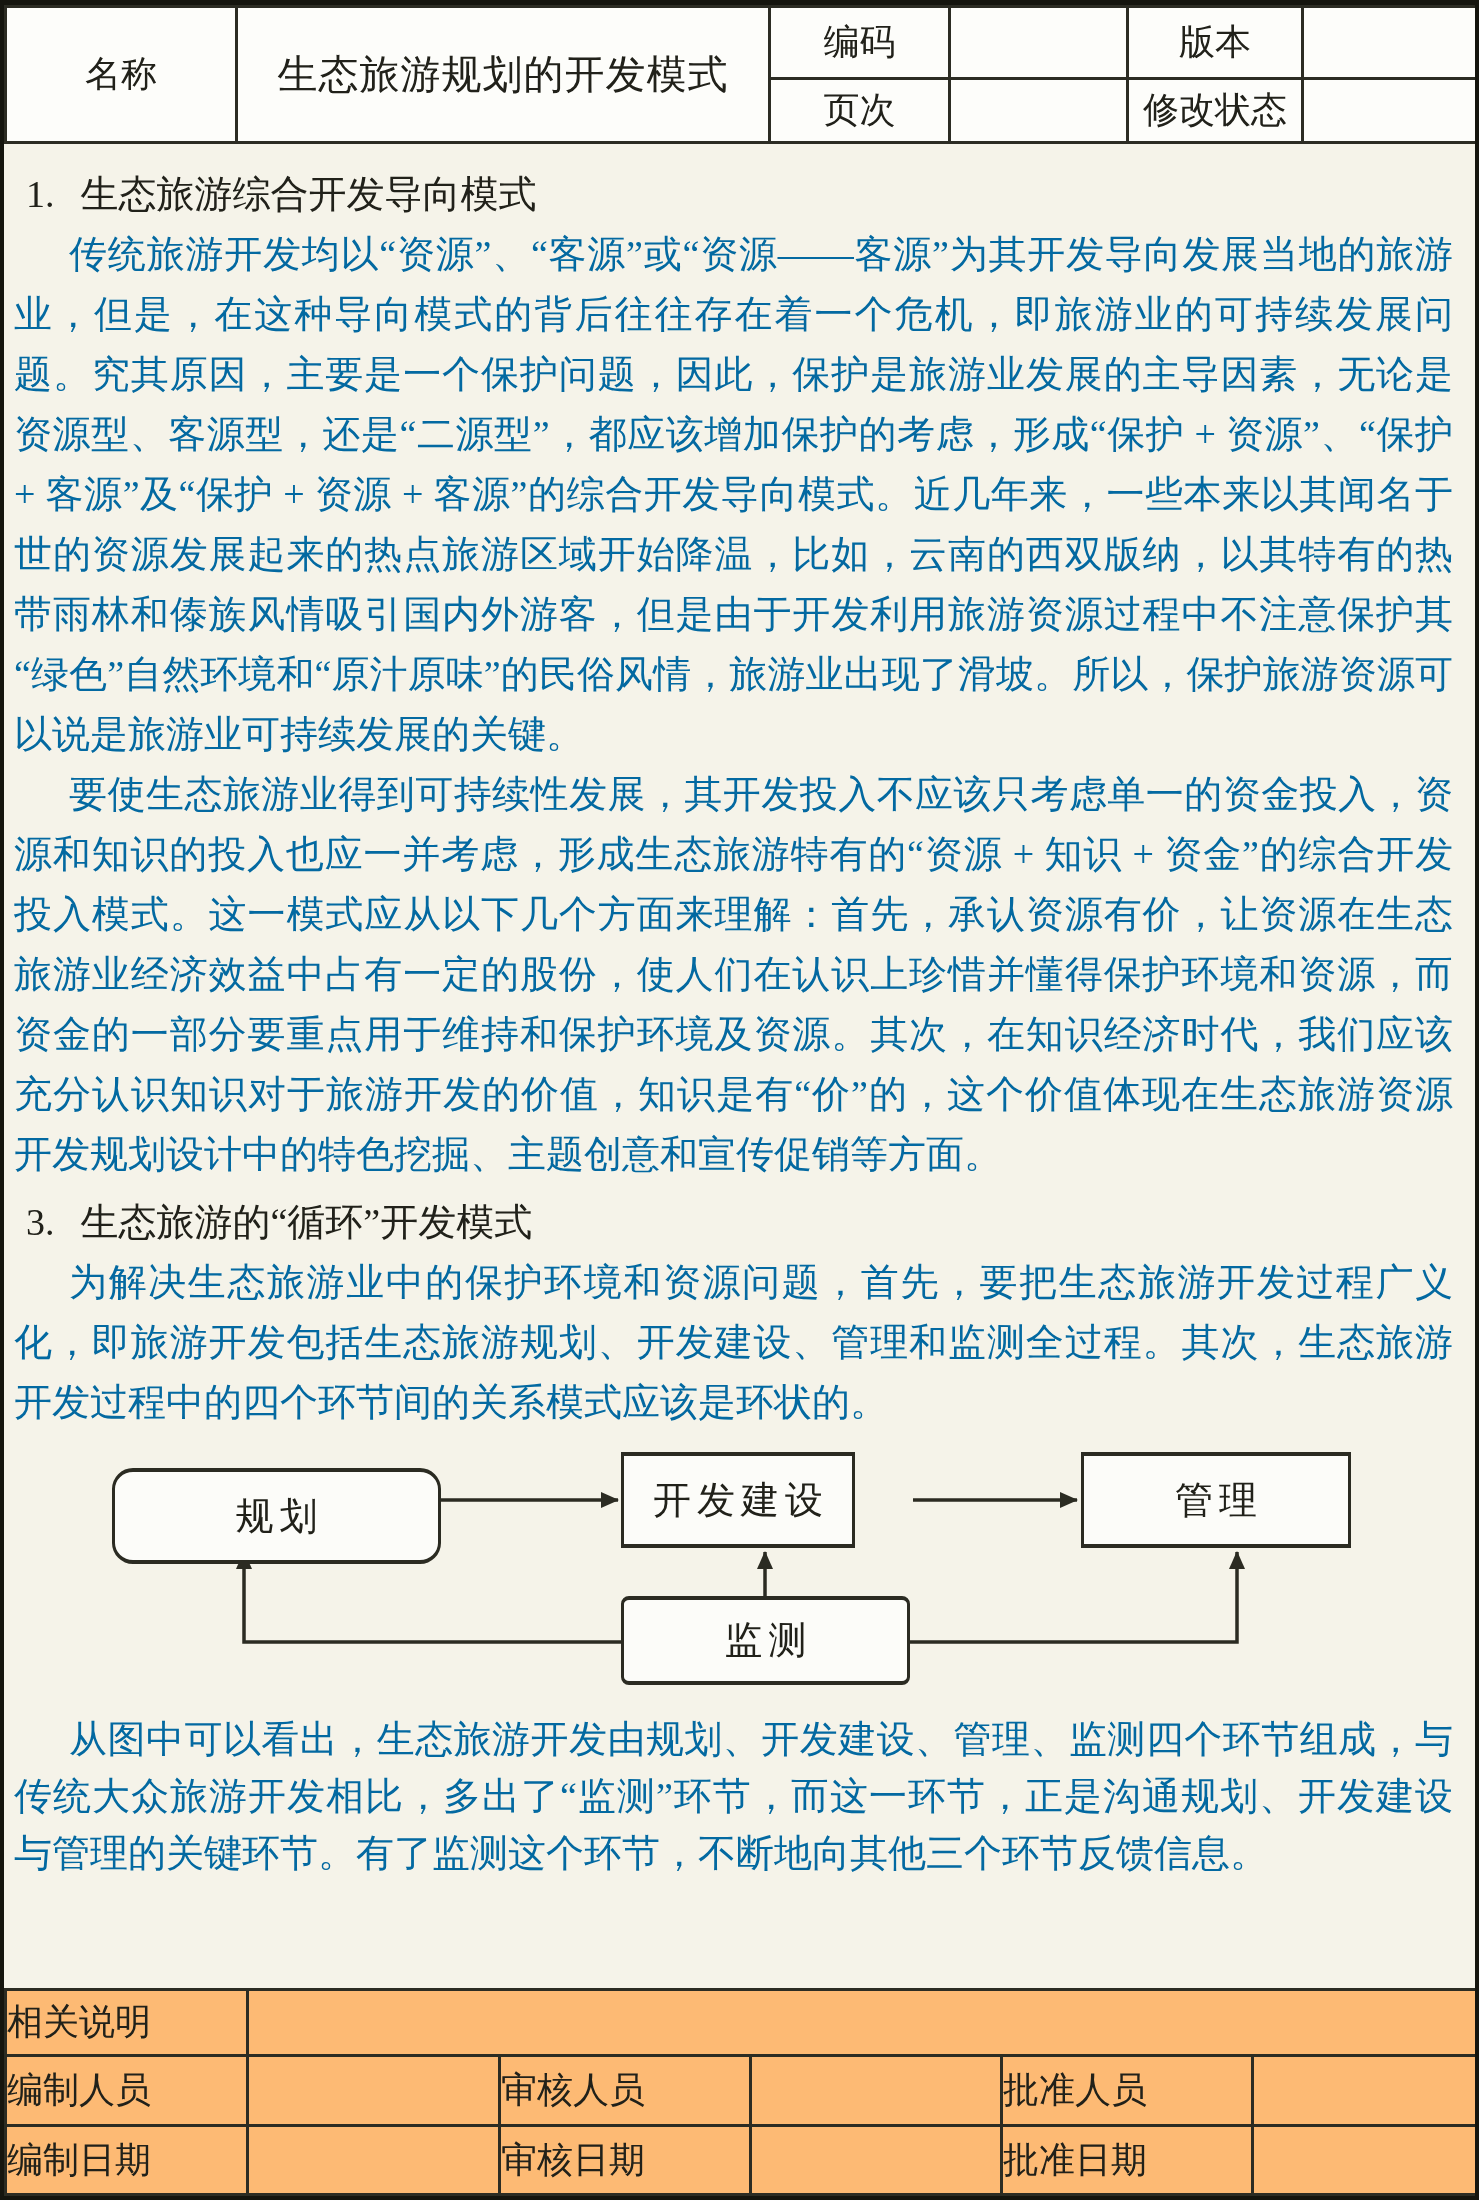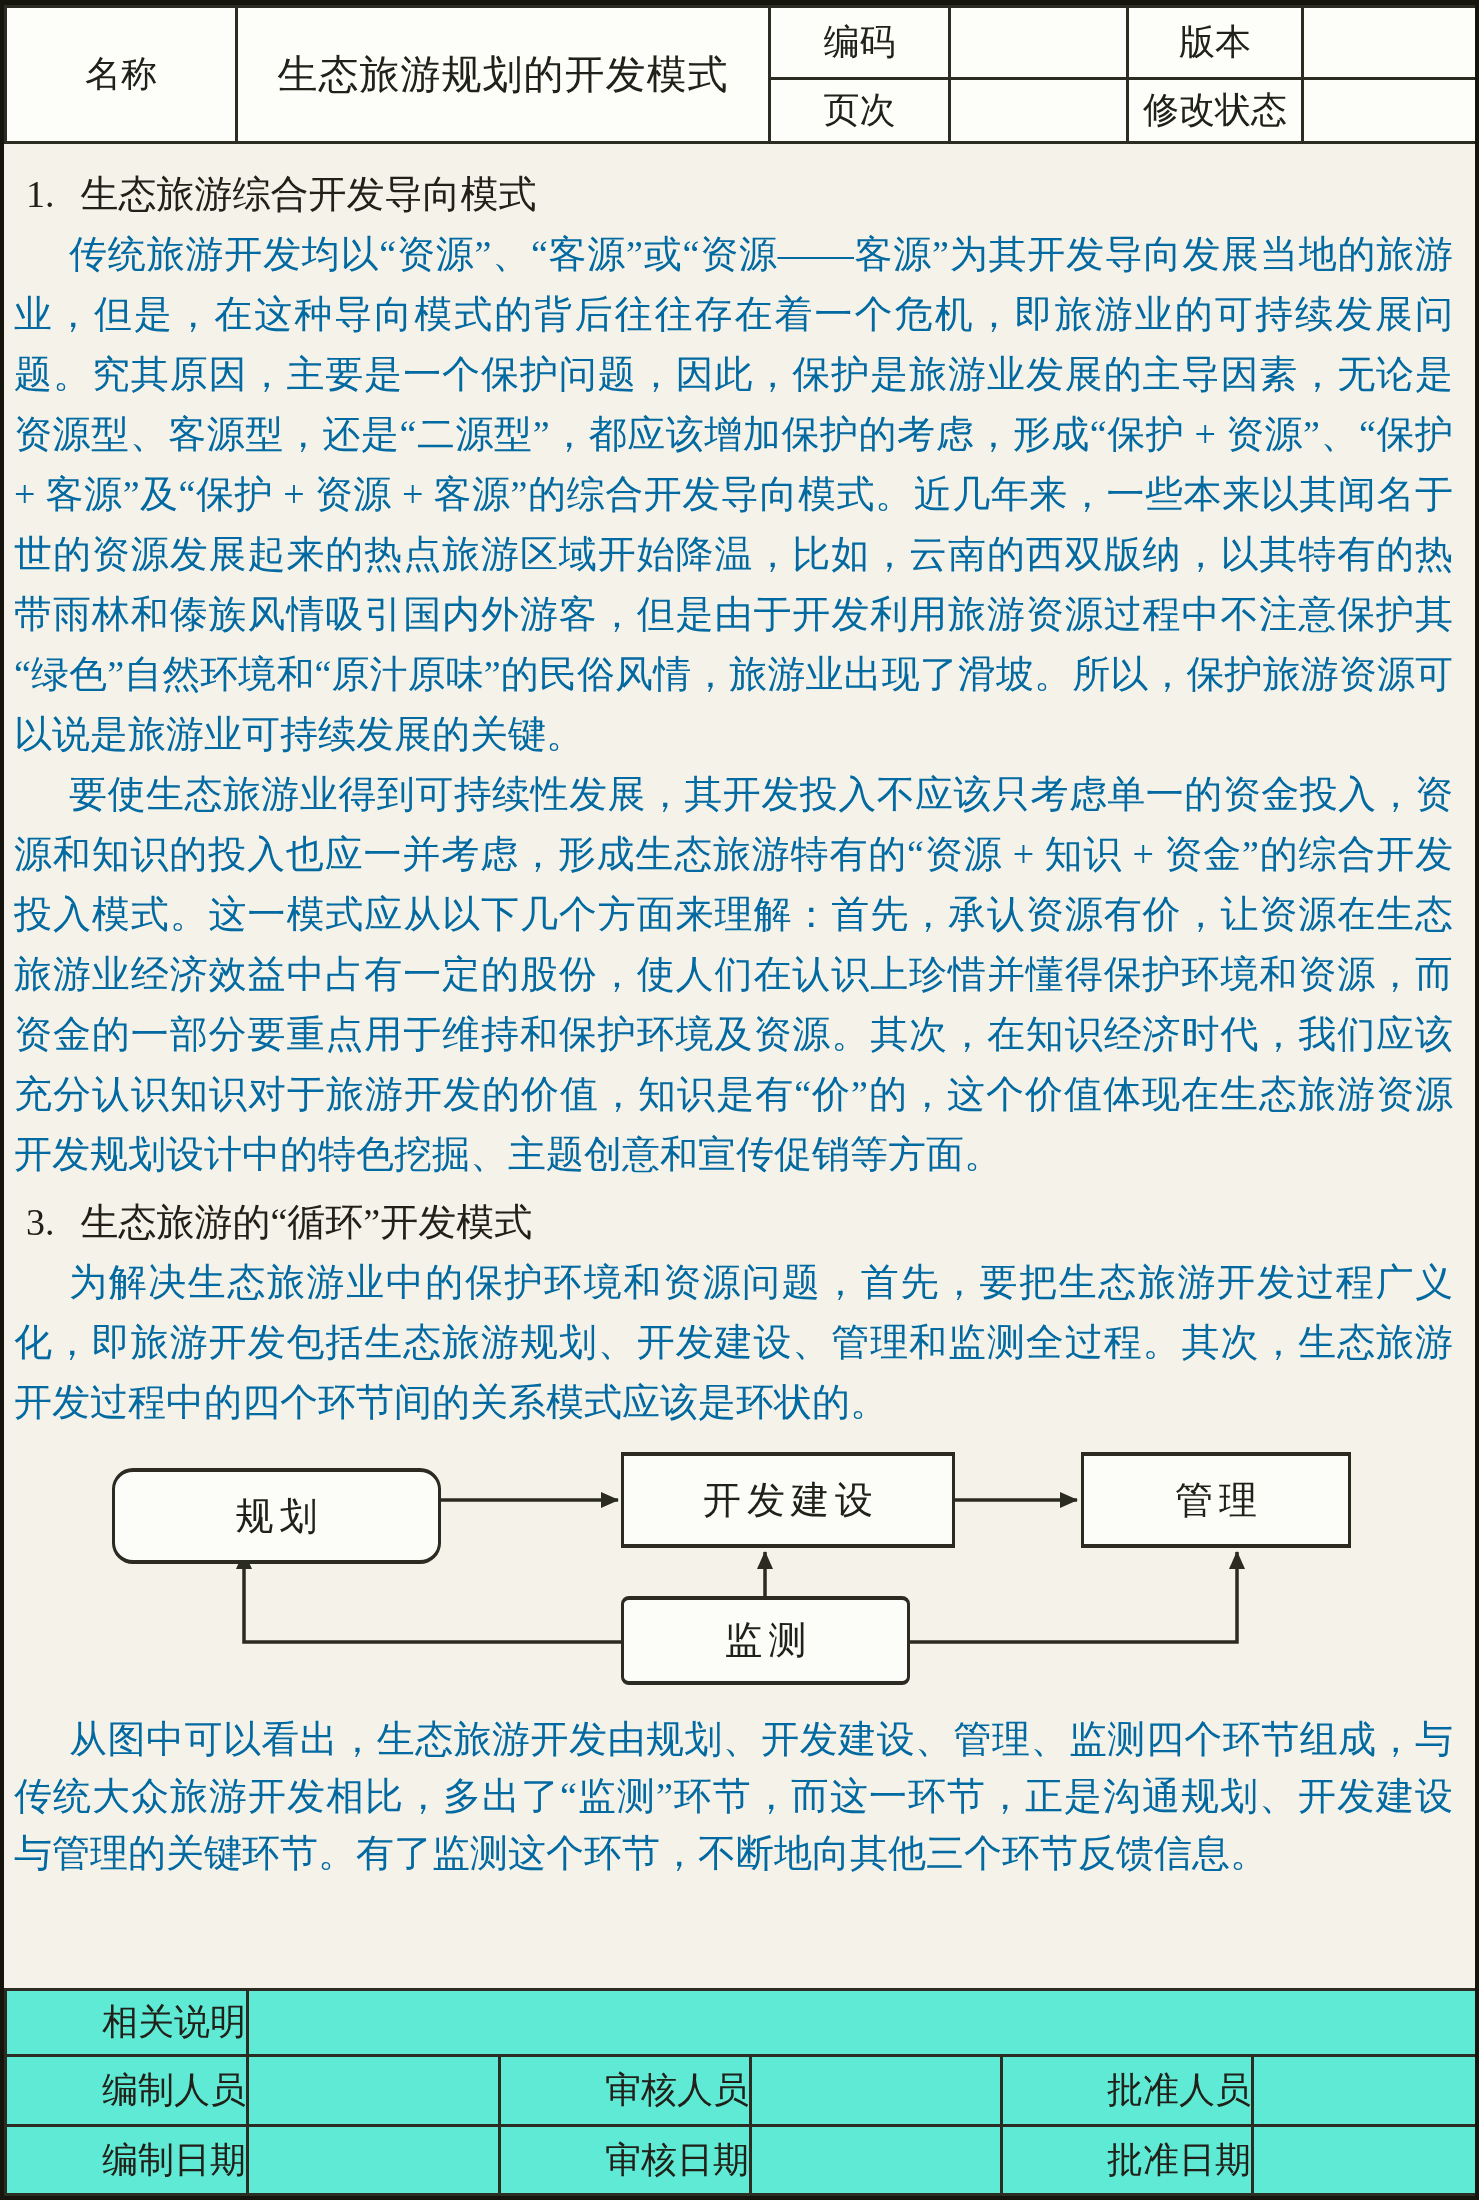--- a/index.html
+++ b/index.html
@@ -59,33 +59,33 @@
   .node {
     position:absolute;
     border:3px solid #2b2b22;
     border-top-width:4px; border-bottom-width:4px;
     background:#fcfcf9;
     display:flex; align-items:center; justify-content:center;
     font-size:38px; letter-spacing:6px;
     text-indent:6px; 
   }
   .n-planning    { left:98px;   top:16px;     width:329px; height:96px;border-radius:21px; }
-  .n-development { left:607px;  top:0;     width:334px; height:96px; }
+  .n-development { left:607px;  top:0;     width:234px; height:96px; }
   .n-management  { left:1067px; top:0;     width:270px; height:96px; }
   .n-monitoring  { left:607px;  top:144px; width:289px; height:89px;border-radius:8px; }
 
   
   table.ftr {
     width:100%; border-collapse:collapse; table-layout:fixed;
     margin-top:auto; flex:0 0 auto;
   }
   table.ftr td {
     border:3px solid #2c2c23;
-    background:#5eead4;
-    text-align:right; vertical-align:middle;
+    background:#fdba74;
+    text-align:left; vertical-align:middle;
     font-size:36px;
     padding:0;
   }
   table.ftr tr.fr1 { height:66px; }
   table.ftr tr.fr2 { height:70px; }
   table.ftr tr.fr3 { height:69px; }
 </style>
 </head>
 <body>
 

